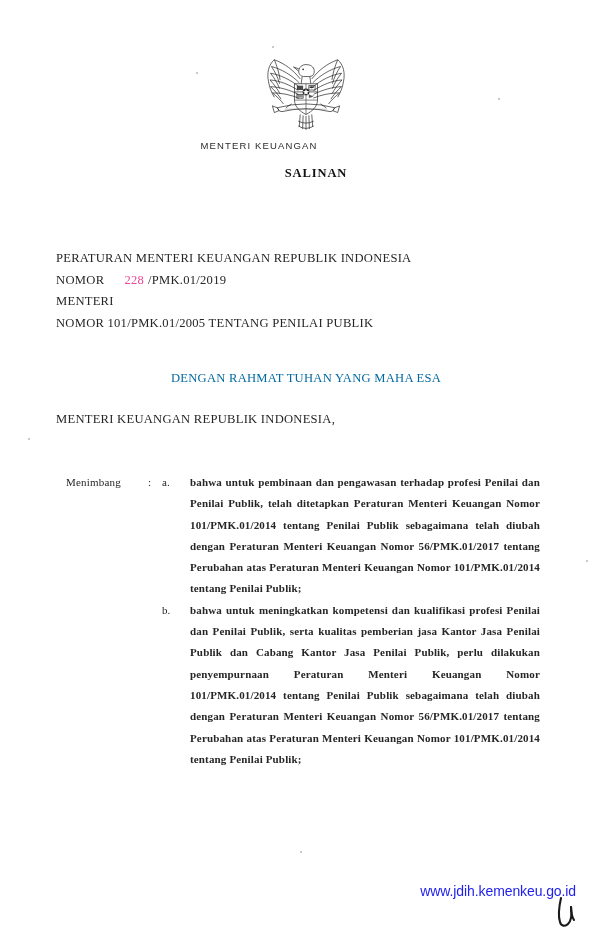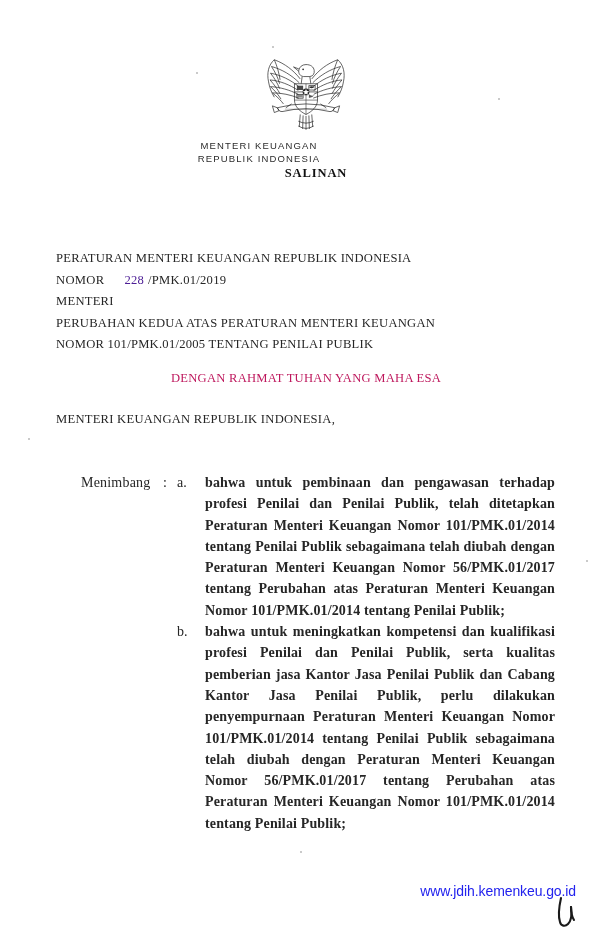--- a/index.html
+++ b/index.html
@@ -70,54 +70,54 @@
     left: 56px;
     width: 500px;
     text-align: left;
     font-size: 12.6px;
     line-height: 21.5px;
     letter-spacing: 0.25px;
     color: #262626;
   }
   .title-block .nomor-num {
     padding: 0 4px;
-    color: #4c1d95;
+    color: #ec4899;
   }
   .nomor-line .lead { letter-spacing: 0.3px; }
   .nomor-gap { display: inline-block; width: 16px; }
 
   
   .invocation {
     position: absolute;
     top: 371px;
     left: 56px;
     width: 500px;
     text-align: center;
     font-size: 12.6px;
     letter-spacing: 0.25px;
-    color: #be185d;
+    color: #0369a1;
   }
   .authority {
     position: absolute;
     top: 412px;
     left: 56px;
     width: 500px;
     text-align: left;
     font-size: 12.6px;
     letter-spacing: 0.25px;
     color: #262626;
   }
 
   
   .considerations {
     position: absolute;
     top: 472px;
-    left: 81px;
+    left: 66px;
     width: 474px;
-    font-size: 14px;
+    font-size: 11px;
     line-height: 21.3px;
     color: #262626;
   }
   .cons-row {
     display: flex;
     align-items: flex-start;
   }
   .cons-label {
     width: 82px;
     flex: 0 0 82px;
@@ -224,31 +224,29 @@
         <path d="M40 112 Q100 96 160 112 Q155 122 150 120 Q100 108 50 120 Q45 122 40 112 Z"></path>
         <path d="M40 112 L30 108 L34 122 L44 118 Z"></path>
         <path d="M160 112 L170 108 L166 122 L156 118 Z"></path>
         <path d="M56 115 h88" stroke-width="0.8" opacity="0.75"></path>
       </g>
     </svg>
   </div>
 
   <div class="ministry">
     <div>MENTERI KEUANGAN</div>
-    <div>REPUBLIK INDONESIA</div>
   </div>
   <div class="salinan">SALINAN</div>
 
   <div class="title-block">
     <div>PERATURAN MENTERI KEUANGAN REPUBLIK INDONESIA</div>
     <div class="nomor-line">
       <span class="lead">NOMOR</span><span class="nomor-gap"></span><span class="nomor-num">228</span><span>/PMK.01/2019</span>
     </div>
     <div>MENTERI</div>
-    <div>PERUBAHAN KEDUA ATAS PERATURAN MENTERI KEUANGAN</div>
     <div>NOMOR 101/PMK.01/2005 TENTANG PENILAI PUBLIK</div>
   </div>
 
   <div class="invocation">DENGAN RAHMAT TUHAN YANG MAHA ESA</div>
   <div class="authority">MENTERI KEUANGAN REPUBLIK INDONESIA,</div>
 
   <div class="considerations">
     <div class="cons-row">
       <div class="cons-label">Menimbang</div>
       <div class="cons-colon">:</div>

